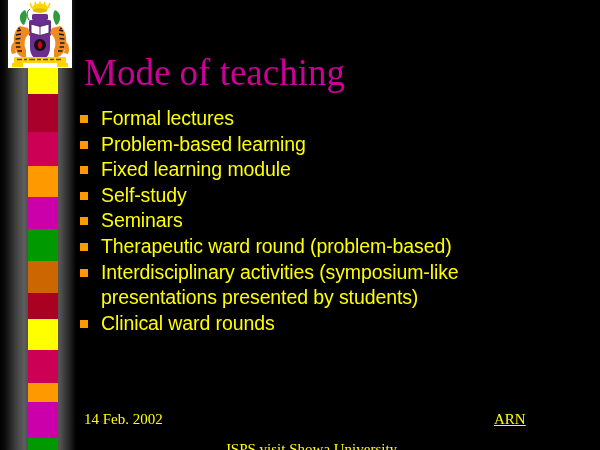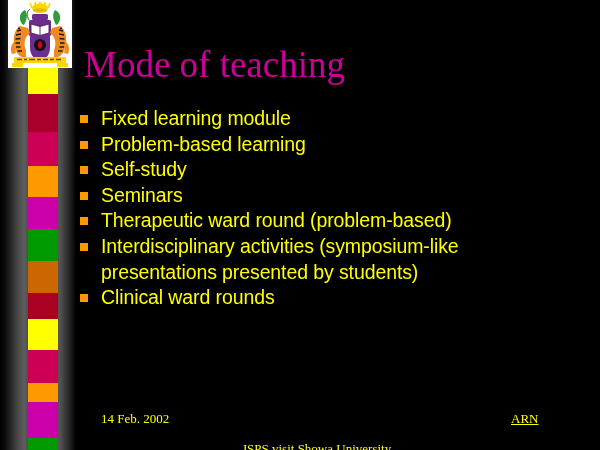--- a/index.html
+++ b/index.html
@@ -62,21 +62,21 @@
     width: 64px;
     height: 68px;
     background: #ffffff;
   }
   #logo svg { display: block; }
 
   
   #title {
     position: absolute;
     left: 84px;
-    top: 44px;
+    top: 52px;
     width: 500px;
     font-family: "Liberation Serif", "DejaVu Serif", serif;
     font-size: 37px;
     line-height: 42px;
     color: #CC0099;
     white-space: nowrap;
   }
 
   
   #bullets {
@@ -104,26 +104,26 @@
     width: 8px;
     height: 8px;
     background: #FF9900;
   }
   .bullet-text { display: block; }
   .bullet-text .line2 { display: block; }
 
   
   #footer {
     position: absolute;
-    left: 17px;
+    left: 0;
     top: 411px;
     width: 492px;
     height: 18px;
     font-family: "Liberation Serif", "DejaVu Serif", serif;
-    font-size: 13px;
+    font-size: 15px;
     color: #FFFF00;
   }
   .footer-cell { position: absolute; top: 0; white-space: nowrap; }
   #footer-date { left: 84px; }
   #footer-center { left: 225px; margin-top: 30px; }
   #footer-right { left: 494px; text-decoration: underline; }
 </style>
 </head>
 <body>
 
@@ -192,25 +192,29 @@
       <rect x="4" y="63" width="11" height="4" fill="#FFD400"></rect>
       <rect x="49" y="63" width="11" height="4" fill="#FFD400"></rect>
     </svg>
   </div>
 
   <div id="title">Mode of teaching</div>
 
   <div id="bullets">
       <div class="bullet-row">
         <span class="bullet-marker" style="background: rgb(255, 153, 0);"></span>
+        <span class="bullet-text">Formal lectures</span>
+      </div>
+      <div class="bullet-row">
+        <span class="bullet-marker" style="background: rgb(255, 153, 0);"></span>
+        <span class="bullet-text">Problem-based learning</span>
+      </div>
+      <div class="bullet-row">
+        <span class="bullet-marker" style="background: rgb(255, 153, 0);"></span>
         <span class="bullet-text">Fixed learning module</span>
-      </div>
-      <div class="bullet-row">
-        <span class="bullet-marker" style="background: rgb(255, 153, 0);"></span>
-        <span class="bullet-text">Problem-based learning</span>
       </div>
       <div class="bullet-row">
         <span class="bullet-marker" style="background: rgb(255, 153, 0);"></span>
         <span class="bullet-text">Self-study</span>
       </div>
       <div class="bullet-row">
         <span class="bullet-marker" style="background: rgb(255, 153, 0);"></span>
         <span class="bullet-text">Seminars</span>
       </div>
       <div class="bullet-row">

